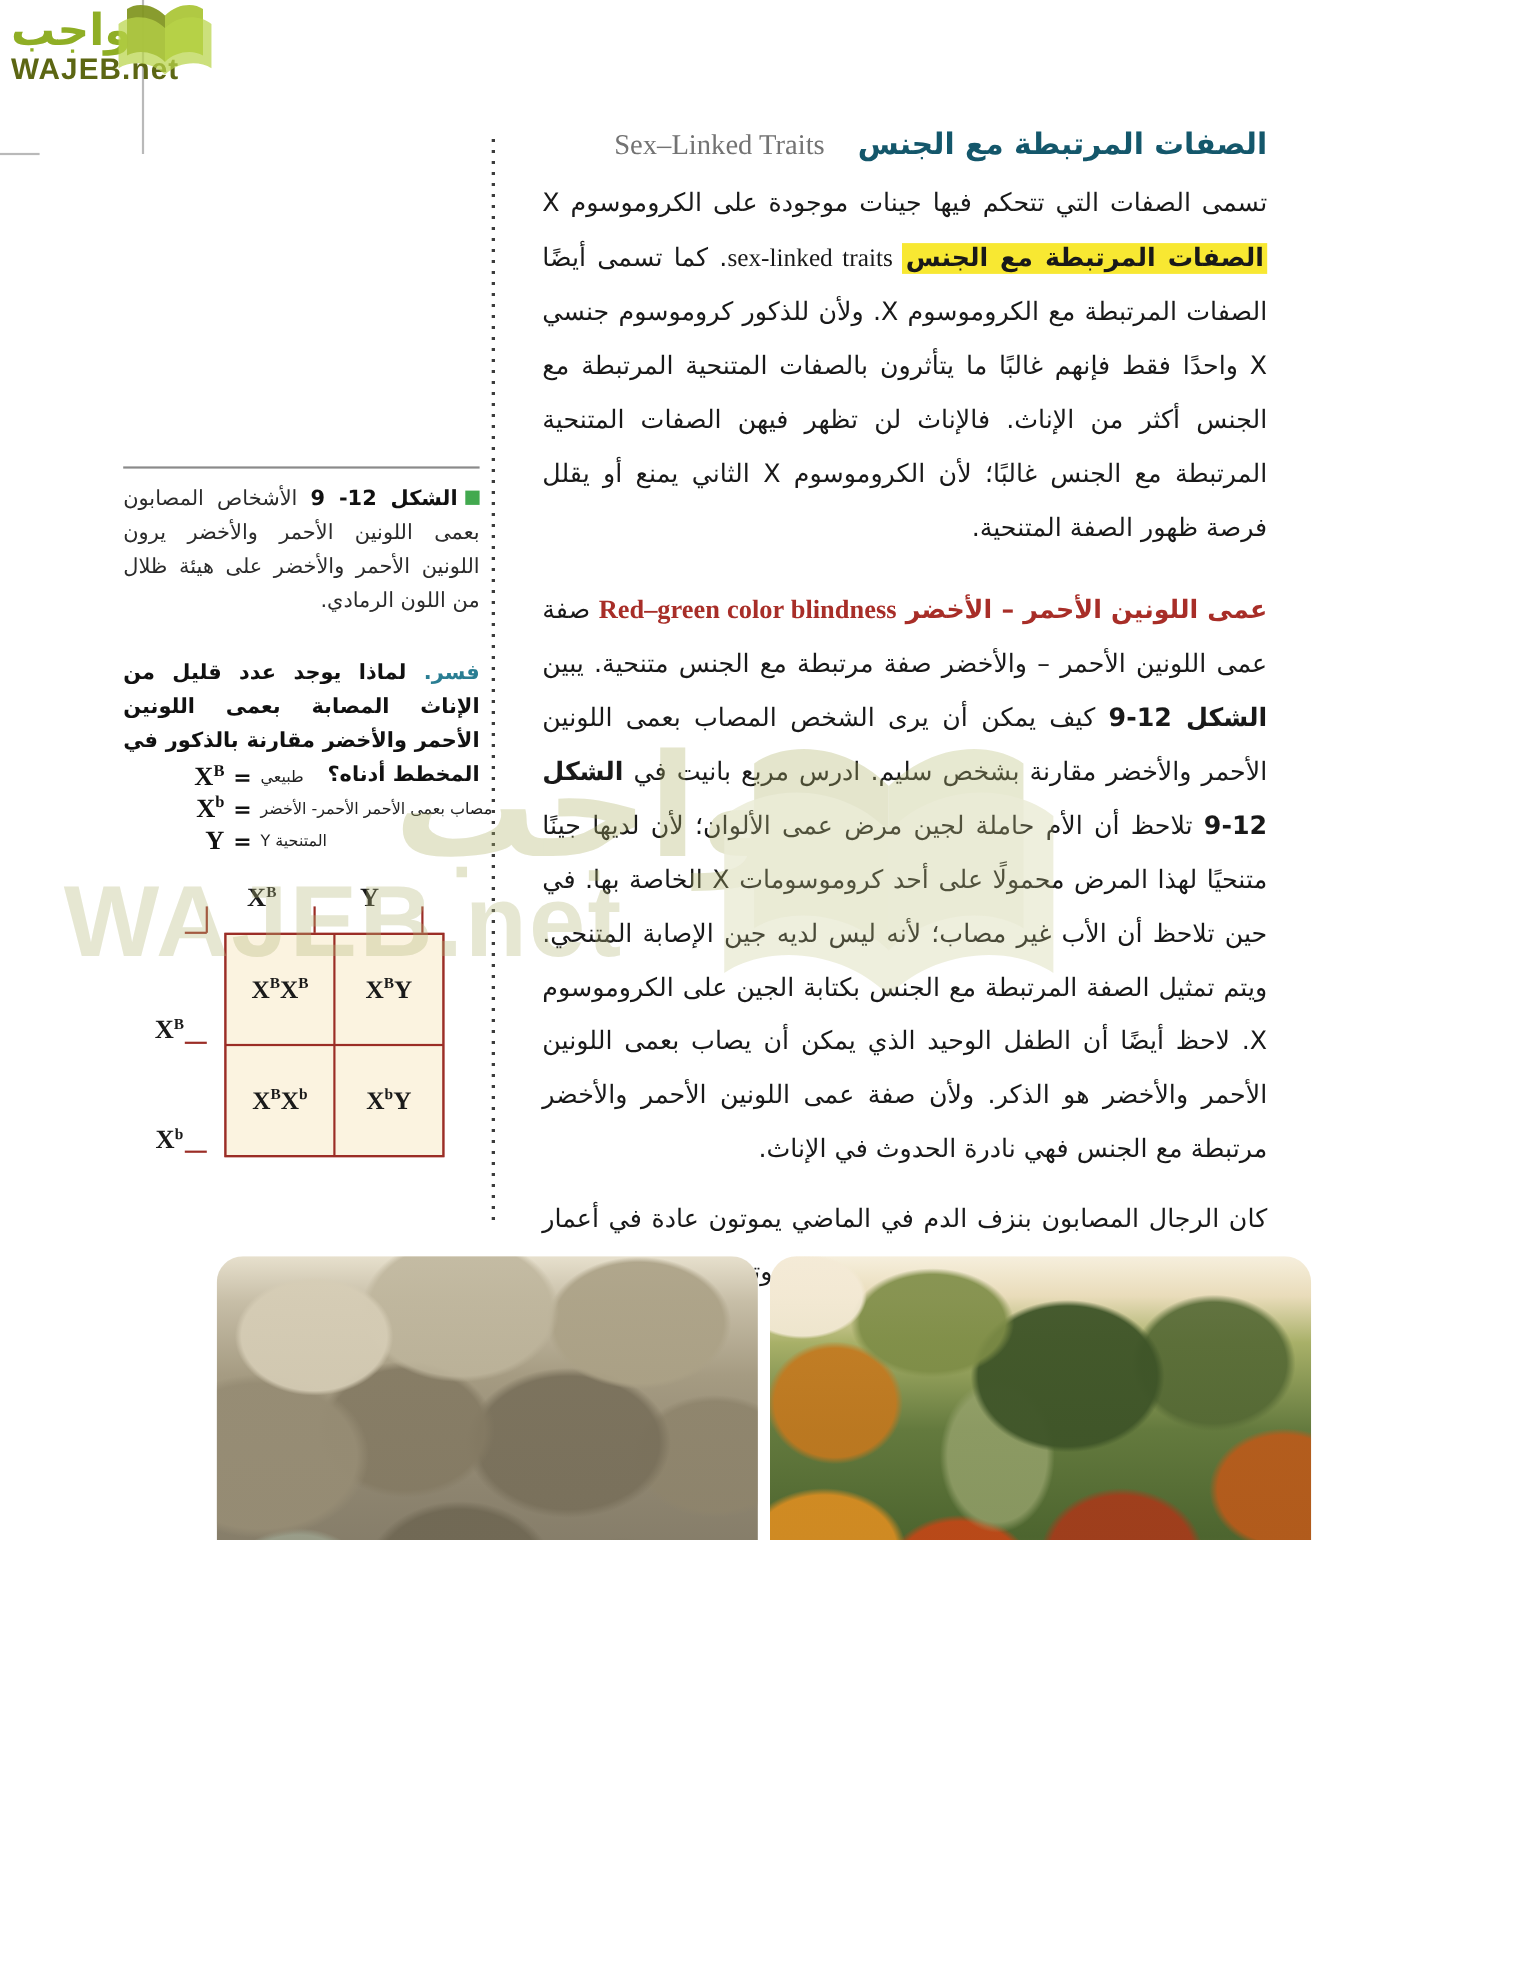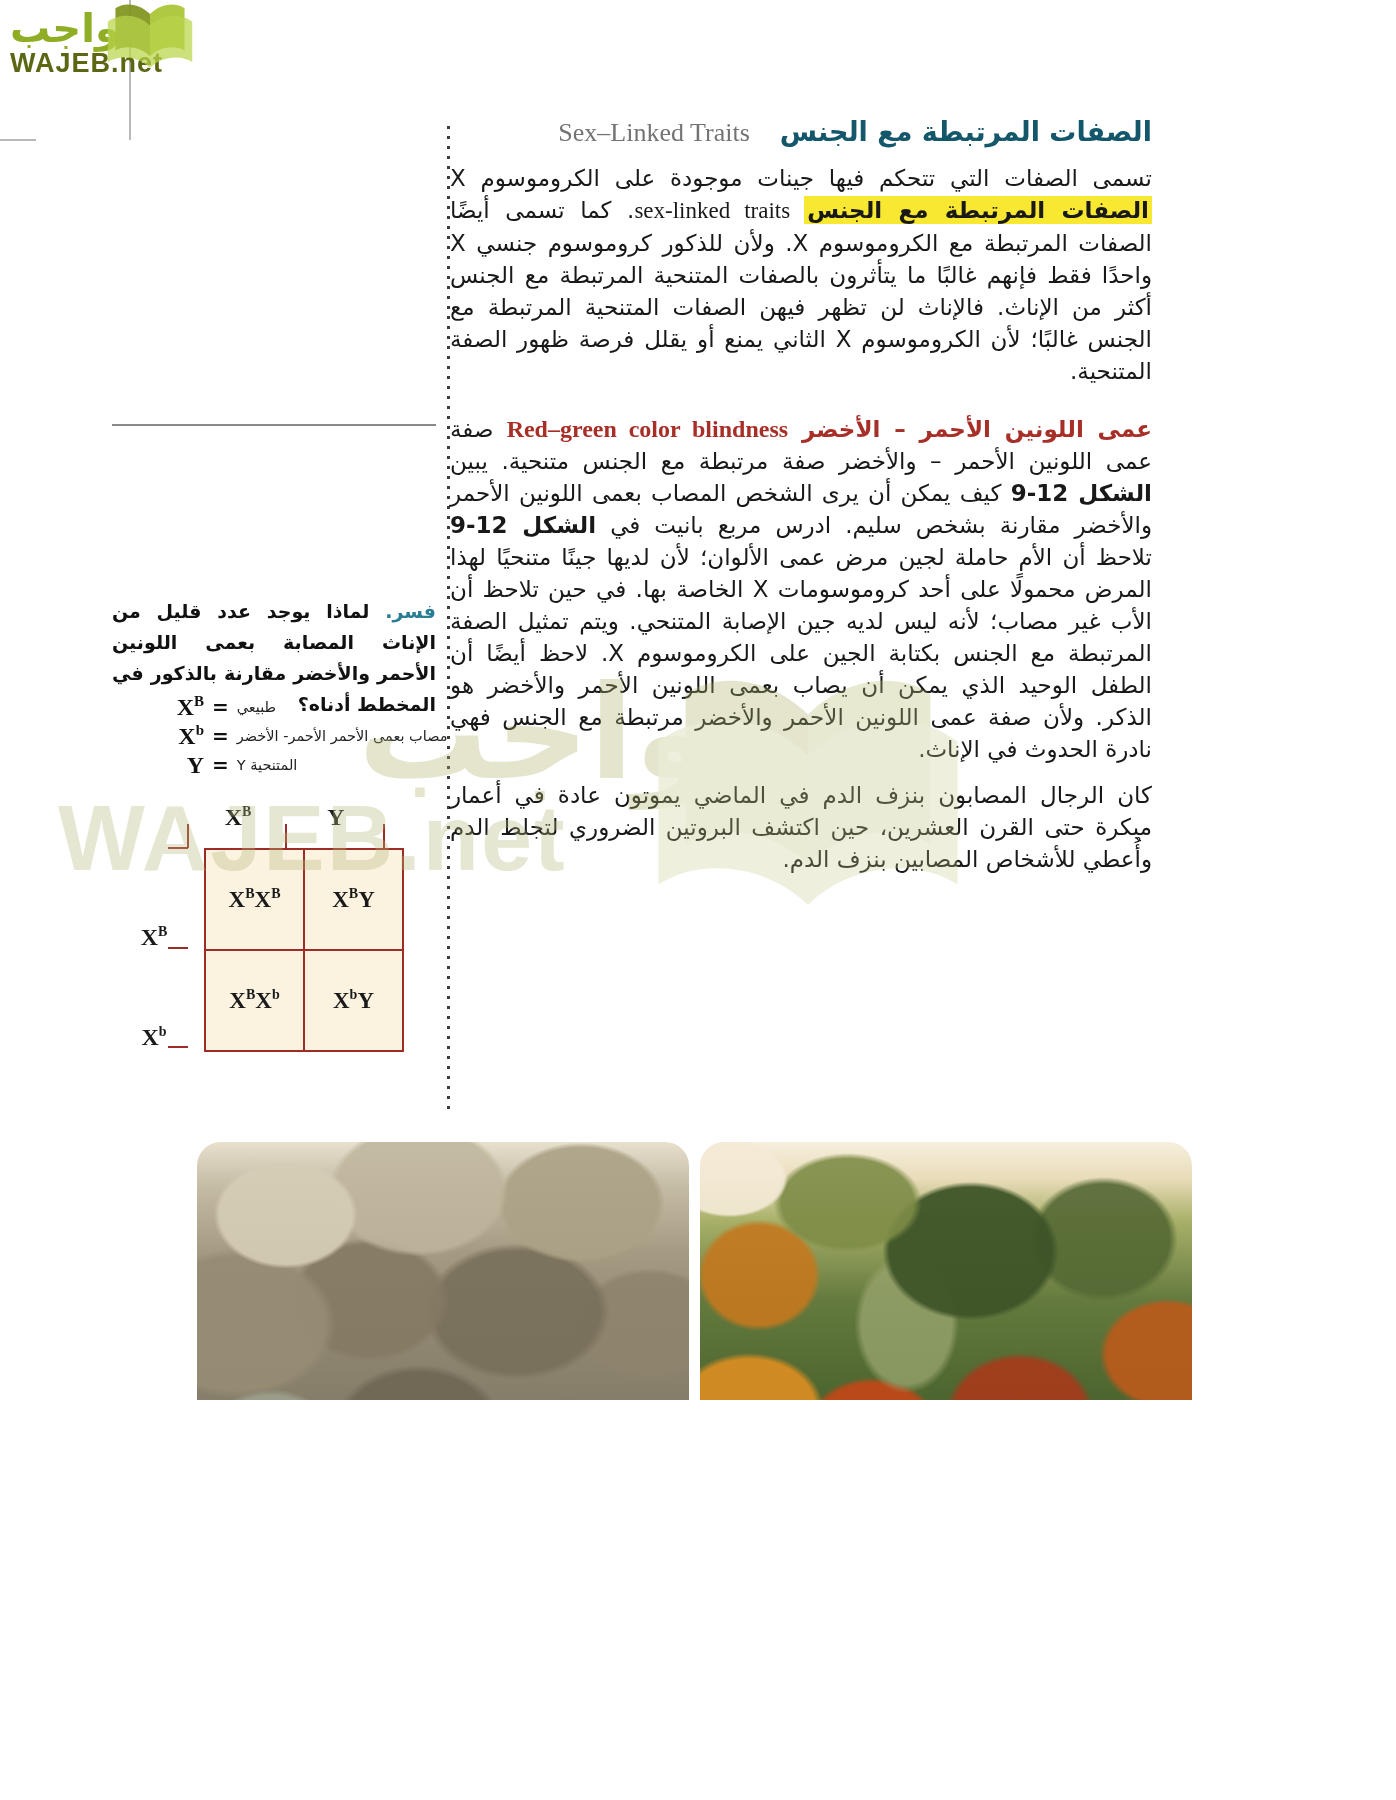--- a/index.html
+++ b/index.html
@@ -17,21 +17,21 @@
 
   
   .divider{position:absolute;left:447px;top:126px;width:3px;height:988px;
     background-image:repeating-linear-gradient(180deg,#3c3c3c 0 3px,transparent 3px 10px);}
 
   
   .main-col{direction:rtl;text-align:justify;}
   .head-ar{font-size:27px;font-weight:bold;color:#14576b;}
   .head-en{font-size:26px;font-weight:normal;color:#737373;
            font-family:"Liberation Serif","DejaVu Serif",serif;}
-  .body-text{font-size:23px;line-height:32px;color:#191919;}
+  .body-text{font-size:23px;line-height:49px;color:#191919;margin-left:43px;}
   .hl{background:#f8e832;font-weight:bold;padding:1px 3px;}
   .en-inline{font-family:"Liberation Serif","DejaVu Serif",serif;}
   .red-head-ar{color:#a82e28;font-weight:bold;}
   .red-head-en{color:#a82e28;font-weight:bold;font-family:"Liberation Serif","DejaVu Serif",serif;font-size:24px;}
   .bold{font-weight:bold;}
 
   
   .side-rule{position:absolute;left:112px;top:424px;width:324px;height:2px;background:#8a8a8a;}
   .side-block{direction:rtl;text-align:justify;font-size:19px;line-height:31px;color:#2b2b2b;}
   .fig-label{font-weight:bold;color:#111;}
@@ -119,20 +119,23 @@
     </div>
 
 
     <div class="body-text" style="margin-top:14px;">
       <span>كان الرجال المصابون بنزف الدم في الماضي يموتون عادة في أعمار مبكرة حتى القرن العشرين، حين اكتشف البروتين الضروري لتجلط الدم وأُعطي للأشخاص المصابين بنزف الدم.</span>
     </div>
   </div>
 
   <div class="side-rule"></div>
 
+  <div class="abs side-block" style="left:112px;top:438px;width:324px;">
+    <span class="bullet"></span><span class="fig-label">الشكل 12- 9</span><span> الأشخاص المصابون بعمى اللونين الأحمر والأخضر يرون اللونين الأحمر والأخضر على هيئة ظلال من اللون الرمادي.</span>
+  </div>
 
   <div class="abs side-block" style="left:112px;top:596px;width:324px;">
     <span class="explain-label">فسر.</span><span class="q-bold"> لماذا يوجد عدد قليل من الإناث المصابة بعمى اللونين الأحمر والأخضر مقارنة بالذكور في المخطط أدناه؟</span>
   </div>
 
   <div class="abs" style="left:158px;top:692px;">
     <div class="legend-row">
       <span class="legend-sym"><span>X</span><sup>B</sup></span>
       <span class="legend-eq">=</span>
       <span class="legend-label">طبيعي</span>

